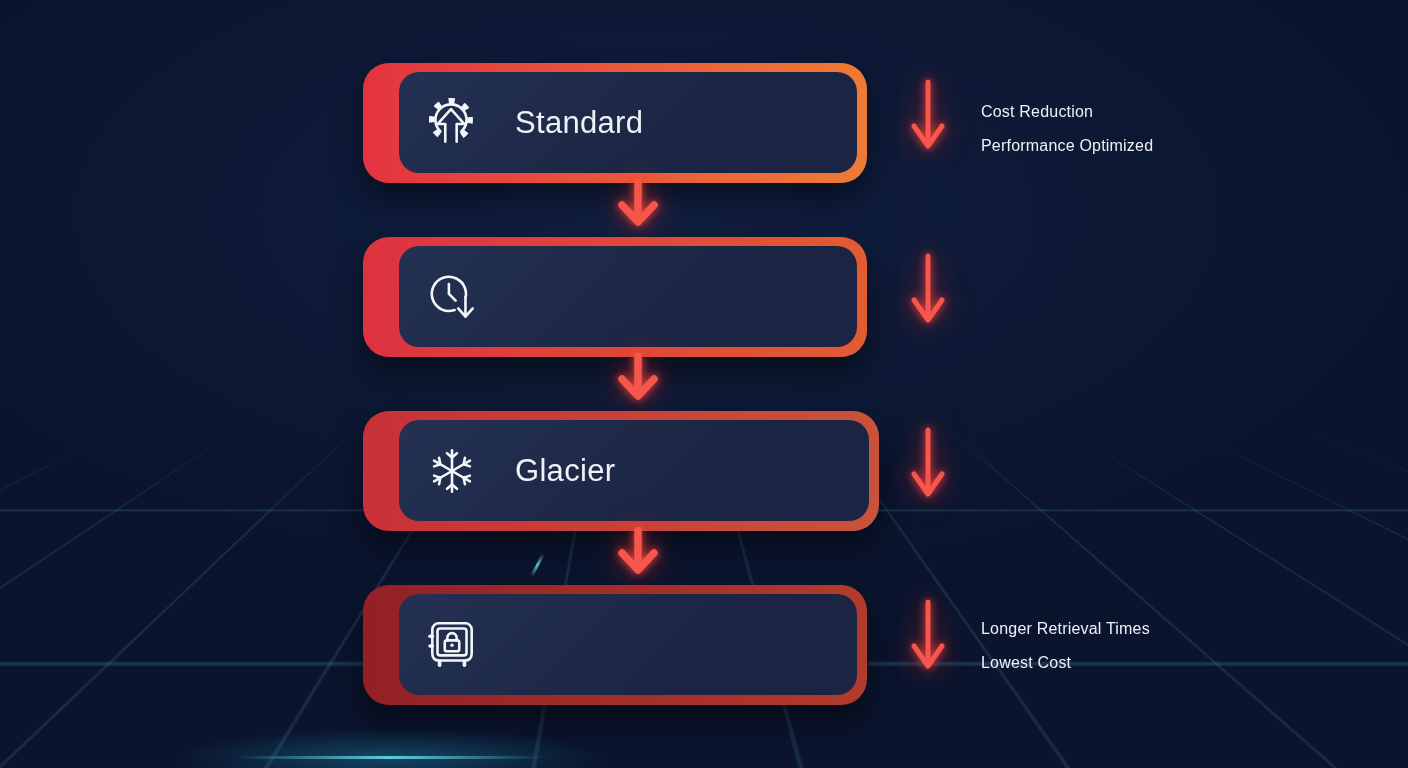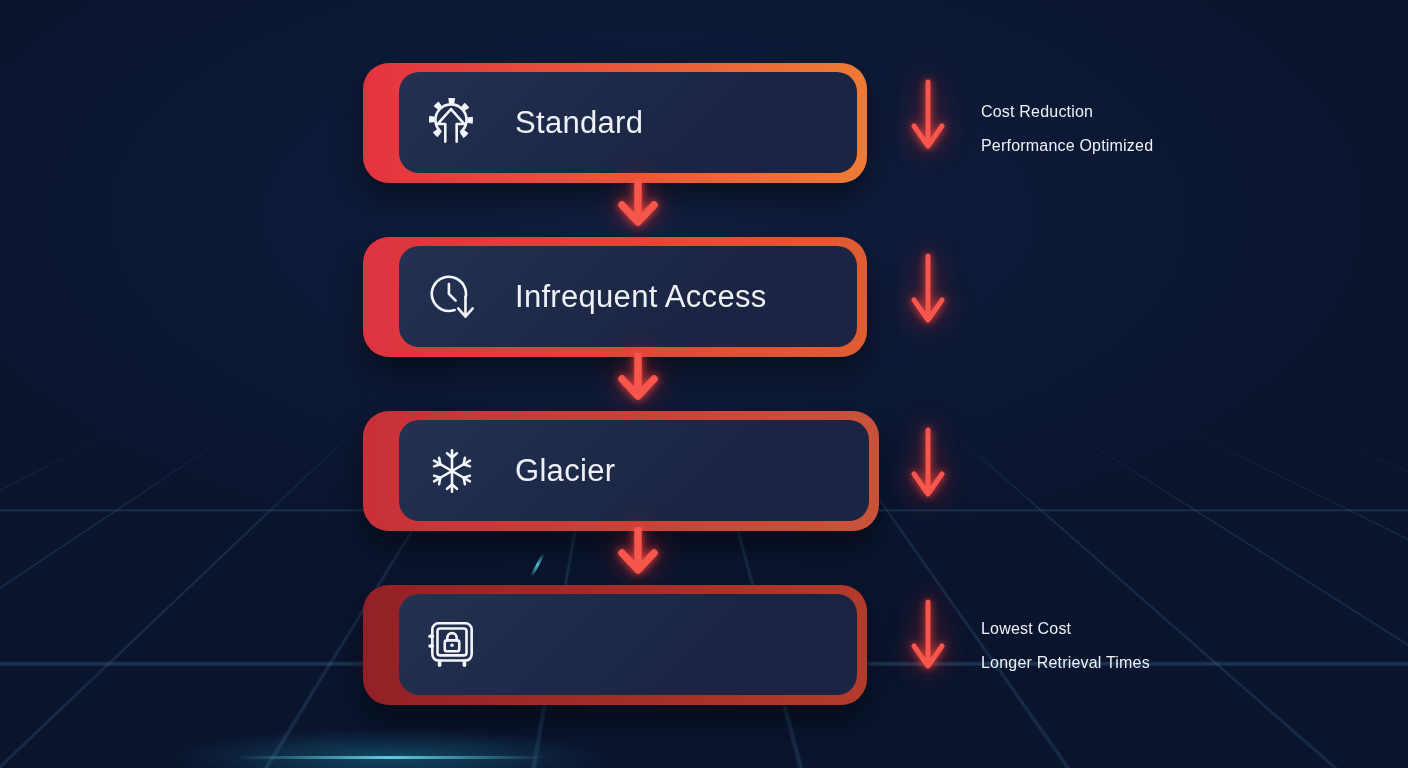--- a/index.html
+++ b/index.html
@@ -105,21 +105,20 @@
 </div>
 
 <div class="card" style="top: 237px; background: linear-gradient(90deg, rgb(221, 51, 64), rgb(224, 92, 50));">
   <div class="card-inner">
     <svg class="icon" width="58" height="58" viewBox="0 0 56 56">
       <circle class="s" cx="25" cy="25" r="16.5" stroke-dasharray="86 18" transform="rotate(70.7 25 25)"></circle>
       <polyline class="s" points="25,15.5 25,25 31.5,31.5"></polyline>
       <line class="s" x1="41" y1="28" x2="41" y2="45"></line>
       <polyline class="s" points="34,39 41,47 48,39"></polyline>
     </svg>
-    <span class="card-label">Infrequent Access</span>
   </div>
 </div>
 
 <div class="card" style="top: 411px; background: linear-gradient(90deg, rgb(201, 48, 56), rgb(200, 83, 58)); padding-left: 12px;">
   <div class="card-inner">
     <svg class="icon" width="58" height="58" viewBox="0 0 56 56">
       <g class="s">
         <g transform="rotate(0 28 28)">
             <line x1="28" y1="28" x2="28" y2="8"></line>
             <line x1="28" y1="15" x2="23.2" y2="10.8"></line>
@@ -200,15 +199,15 @@
 <svg class="arrow-svg side" style="left:906px;top:598px" width="44" height="88" viewBox="0 0 44 88">
   <line x1="22" y1="4" x2="22" y2="62"></line>
     <polyline points="8,48 22,68 36,48"></polyline>
 </svg>
 
 <div class="side-note" style="left:981px;top:95px">
   <div>Cost Reduction</div>
   <div>Performance Optimized</div>
 </div>
 <div class="side-note" style="left:981px;top:612px">
+  <div>Longer Retrieval Times</div>
   <div>Lowest Cost</div>
-  <div>Longer Retrieval Times</div>
 </div>
 
 </body></html>

